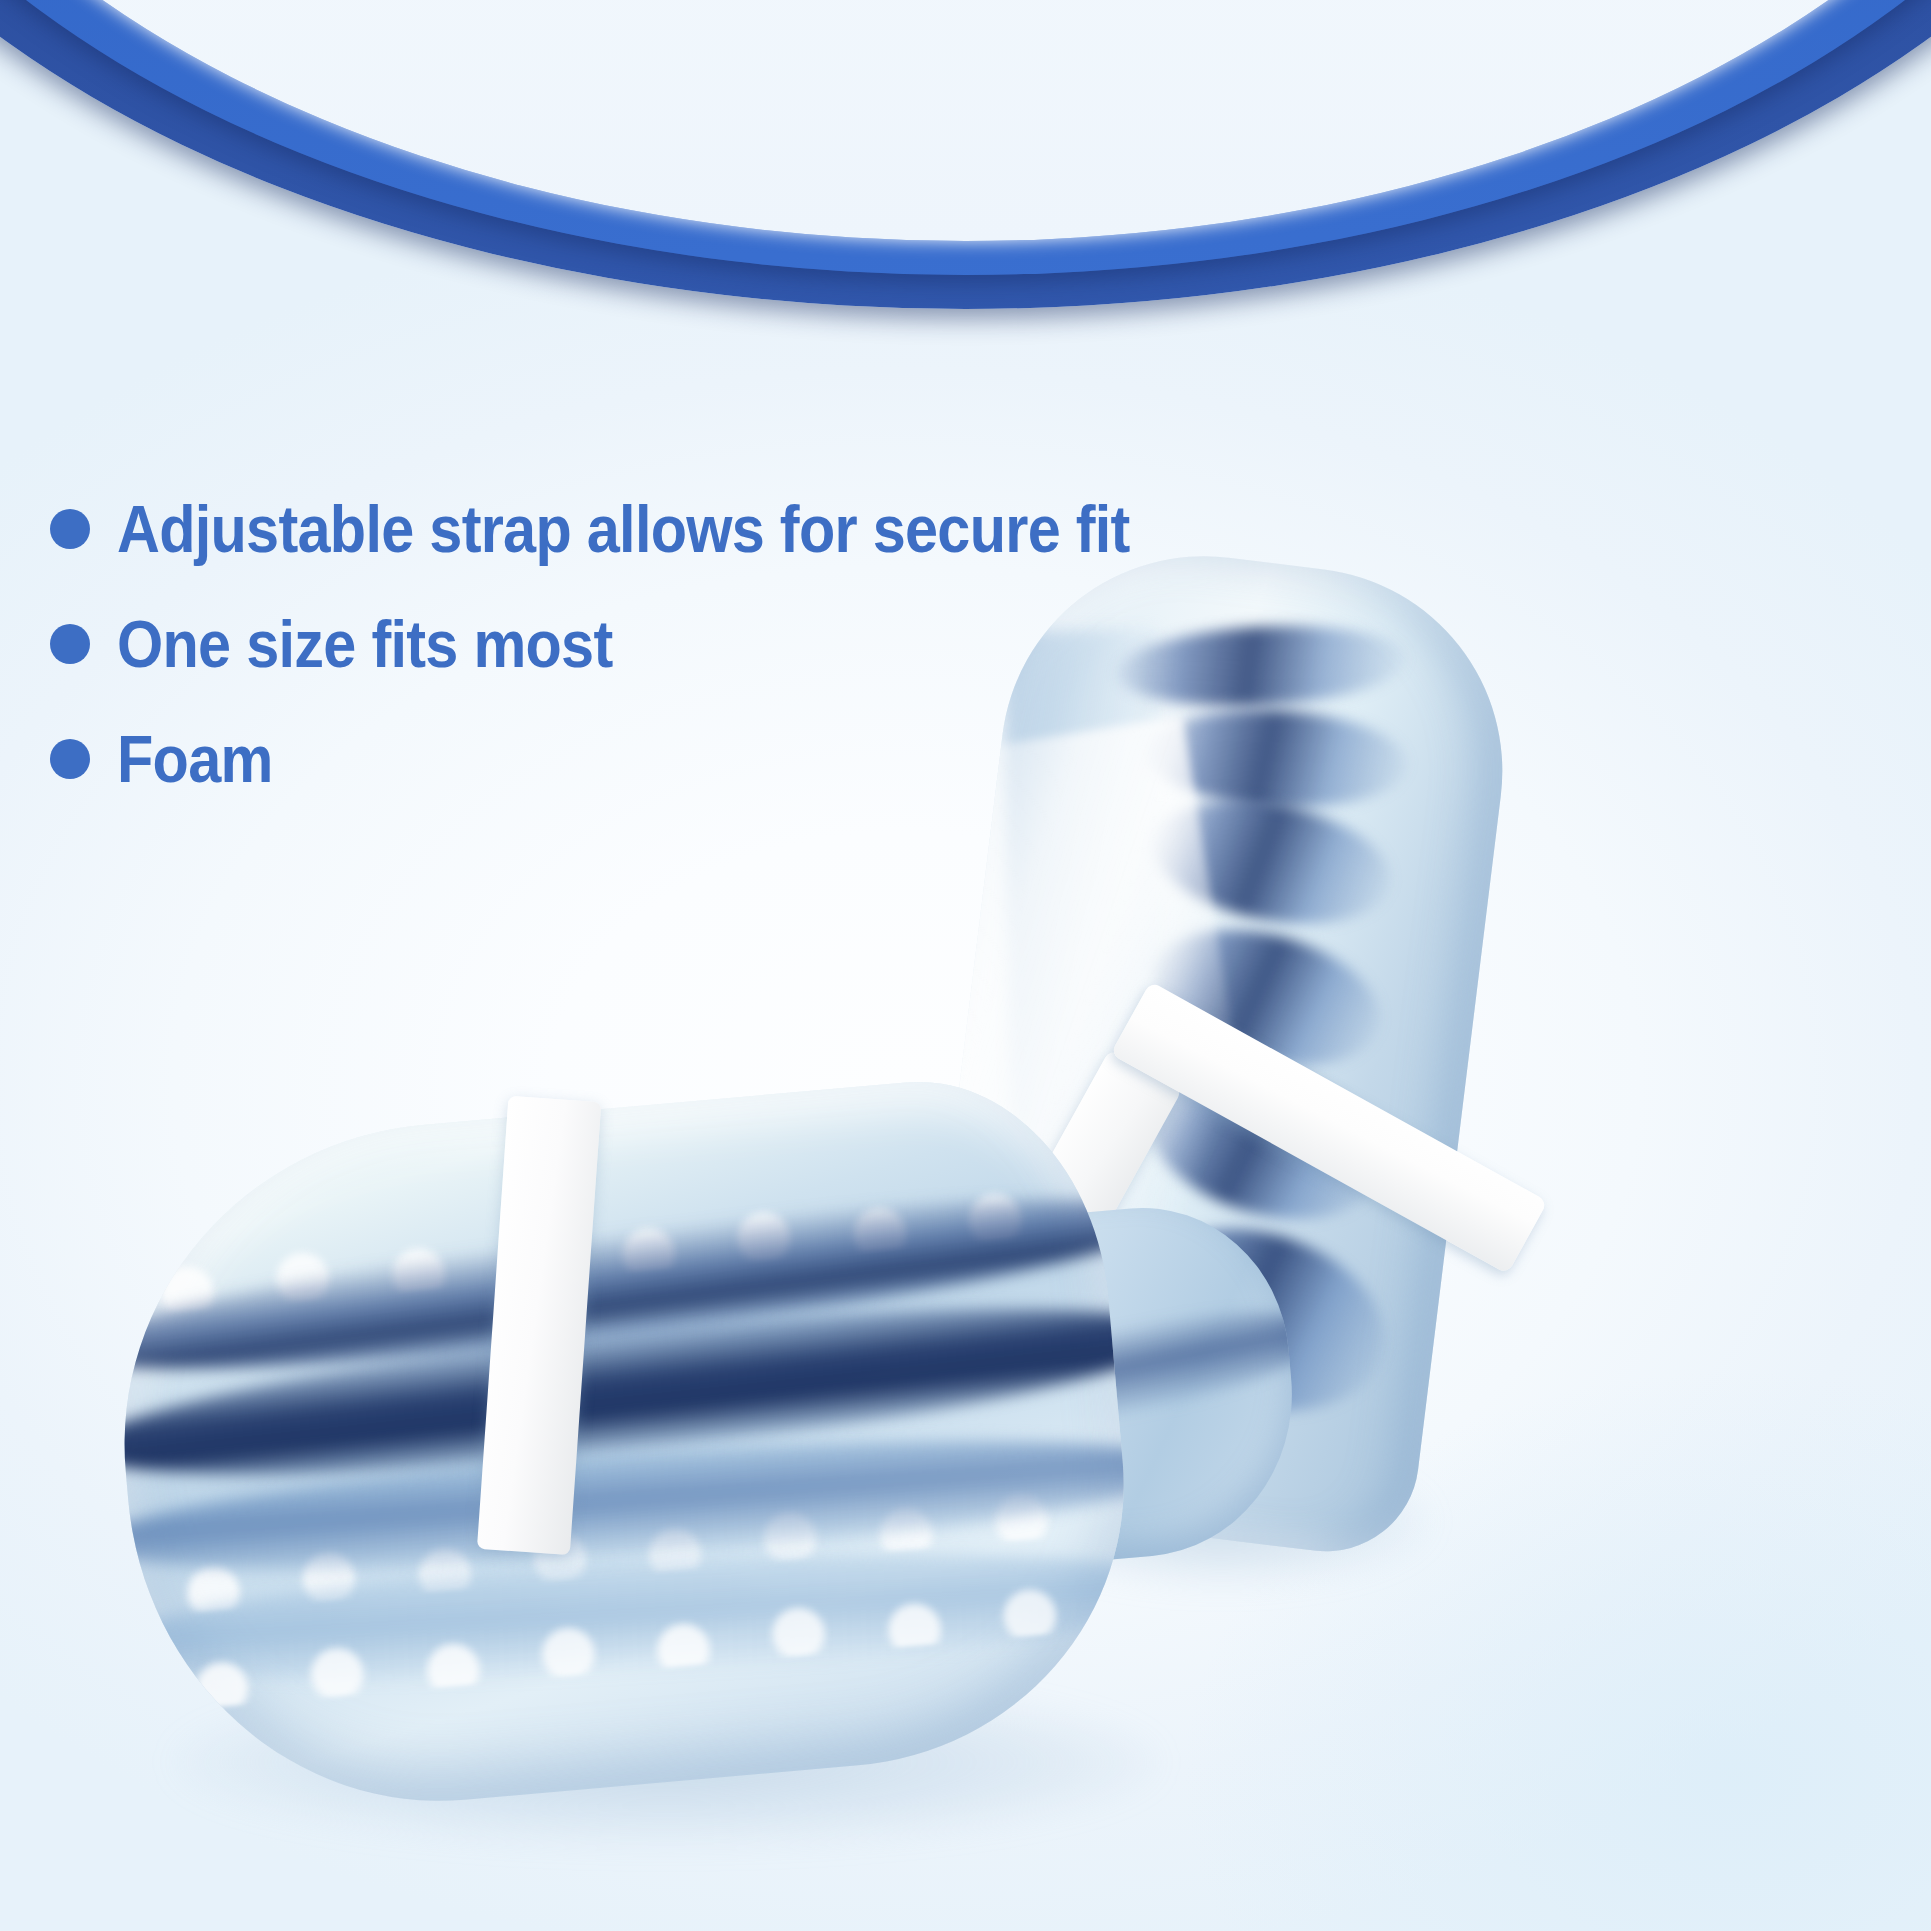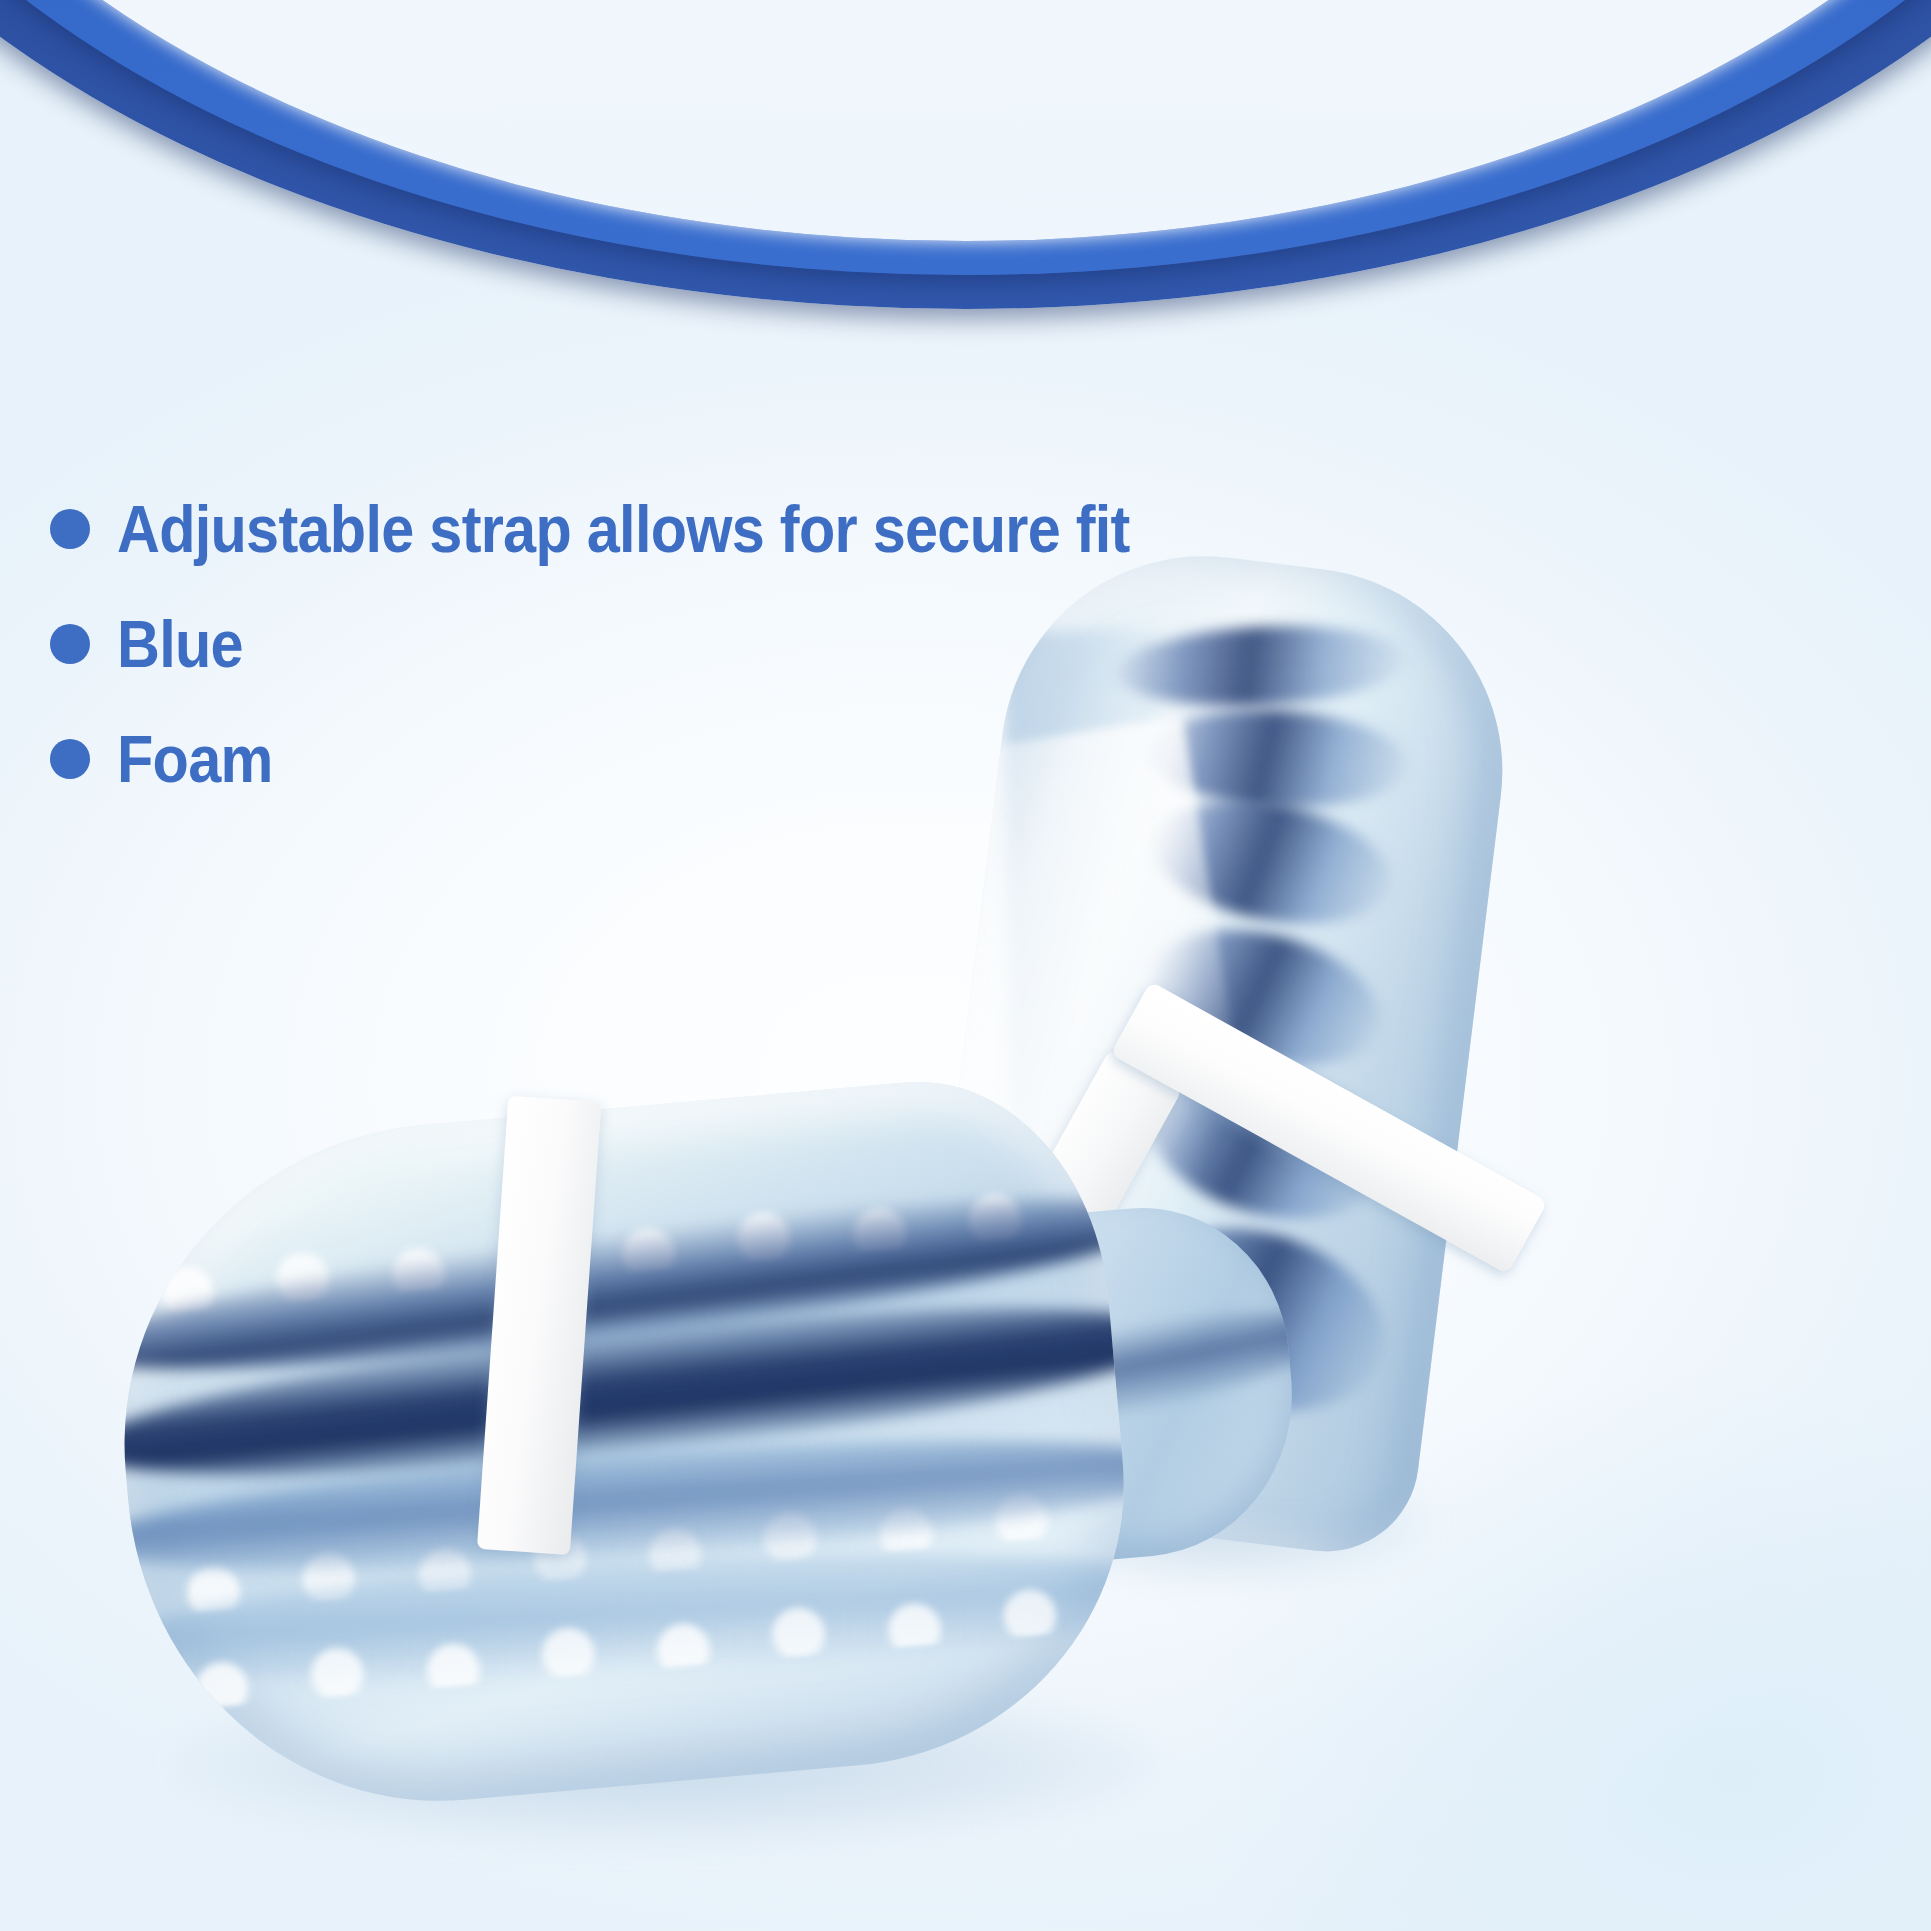--- a/index.html
+++ b/index.html
@@ -445,25 +445,25 @@
   </div>
 
   <div class="features">
 
     <div class="feature-row">
       <span class="bullet-dot"></span>
       <span class="feature-text">Adjustable strap allows for secure fit</span>
     </div>
 
 
-
     <div class="feature-row">
       <span class="bullet-dot"></span>
-      <span class="feature-text">Blue</span>
+      <span class="feature-text">One size fits most</span>
     </div>
+
 
     <div class="feature-row">
       <span class="bullet-dot"></span>
       <span class="feature-text">Foam</span>
     </div>
 
   </div>
 
 </div>
 

